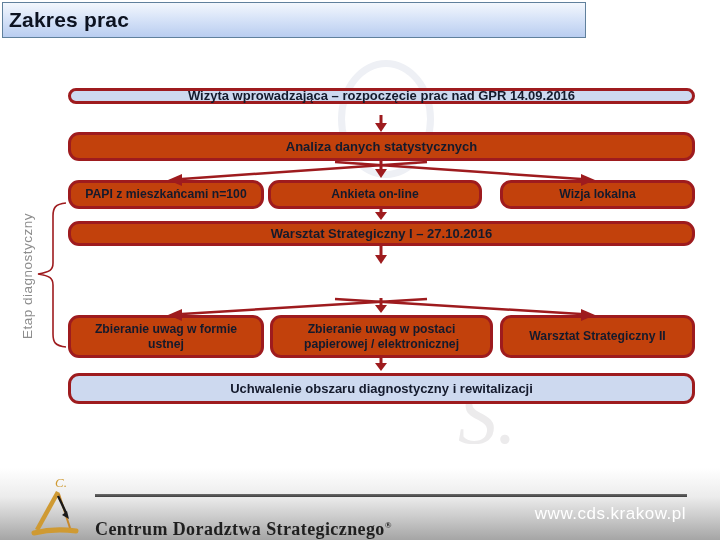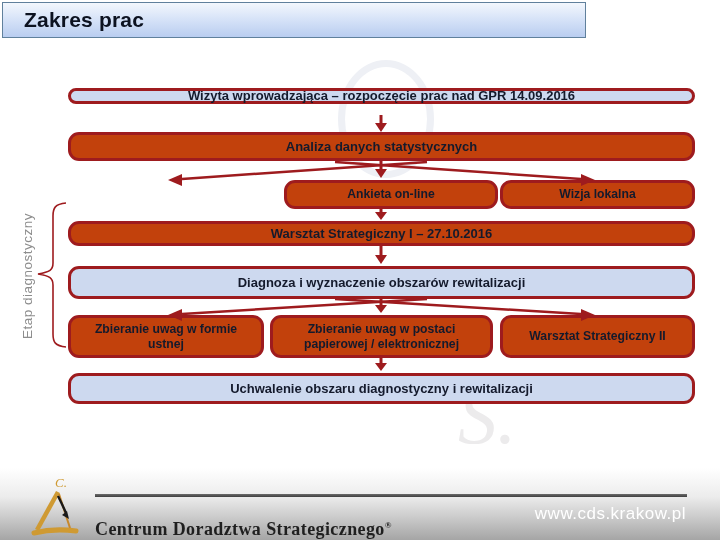--- a/index.html
+++ b/index.html
@@ -9,21 +9,21 @@
     --gold:#CF9A33;
   }
   *{margin:0;padding:0;box-sizing:border-box;}
   html,body{width:720px;height:540px;overflow:hidden;background:#fff;
     font-family:"Liberation Sans",sans-serif;}
   .slide{position:relative;width:720px;height:540px;background:#fff;overflow:hidden;}
 
   
   .titlebar{position:absolute;left:2px;top:2px;width:584px;height:36px;
     background:linear-gradient(180deg,#f3f7fd 0%,#d8e4f8 45%,#b9cdf0 100%);
-    border:1px solid #60809c;display:flex;align-items:center;padding-left:21px;
+    border:1px solid #60809c;display:flex;align-items:center;padding-left:6px;
     font-size:21px;font-weight:bold;color:#0c1220;letter-spacing:0.2px;z-index:2;}
 
   
   .wm-circle{position:absolute;left:338px;top:60px;width:96px;height:118px;
     border:7px solid #eef0f5;border-radius:50%;z-index:1;}
   .wm-letter{position:absolute;left:458px;top:378px;z-index:1;
     font-family:"Liberation Serif",serif;font-style:italic;font-size:78px;
     color:#ecebec;line-height:1;}
 
   
@@ -64,26 +64,26 @@
   <div class="wm-letter">S.</div>
 
   <div class="titlebar">Zakres prac</div>
 
   <div class="stage-label">Etap diagnostyczny</div>
 
   <div class="fbox blue" style="left:68px;top:88px;width:627px;height:16px;">Wizyta wprowadzająca – rozpoczęcie prac nad GPR 14.09.2016</div>
 
   <div class="fbox" style="left:68px;top:132px;width:627px;height:29px;">Analiza danych statystycznych</div>
 
-  <div class="fbox sm" style="left:284px;top:180px;width:214px;height:29px;">Ankieta on-line</div>
+  <div class="fbox sm" style="left:68px;top:180px;width:196px;height:29px;">PAPI z mieszkańcami n=100</div>
+  <div class="fbox sm" style="left:268px;top:180px;width:214px;height:29px;">Ankieta on-line</div>
   <div class="fbox sm" style="left:500px;top:180px;width:195px;height:29px;">Wizja lokalna</div>
 
   <div class="fbox" style="left:68px;top:221px;width:627px;height:25px;">Warsztat Strategiczny I – 27.10.2016</div>
 
-  <div class="fbox blue" style="left:68px;top:266px;width:627px;height:33px;">Diagnoza i wyznaczenie obszarów rewitalizacji</div>
 
   <div class="fbox sm" style="left:68px;top:315px;width:196px;height:43px;">Zbieranie uwag w formie ustnej</div>
   <div class="fbox sm" style="left:270px;top:315px;width:223px;height:43px;">Zbieranie uwag w postaci papierowej / elektronicznej</div>
   <div class="fbox sm" style="left:500px;top:315px;width:195px;height:43px;">Warsztat Strategiczny II</div>
 
   <div class="fbox blue" style="left:68px;top:373px;width:627px;height:31px;">Uchwalenie obszaru diagnostyczny i rewitalizacji</div>
 
   <svg class="overlay" viewBox="0 0 720 540">
     <g stroke="#9E1B1E" fill="#9E1B1E">
 

